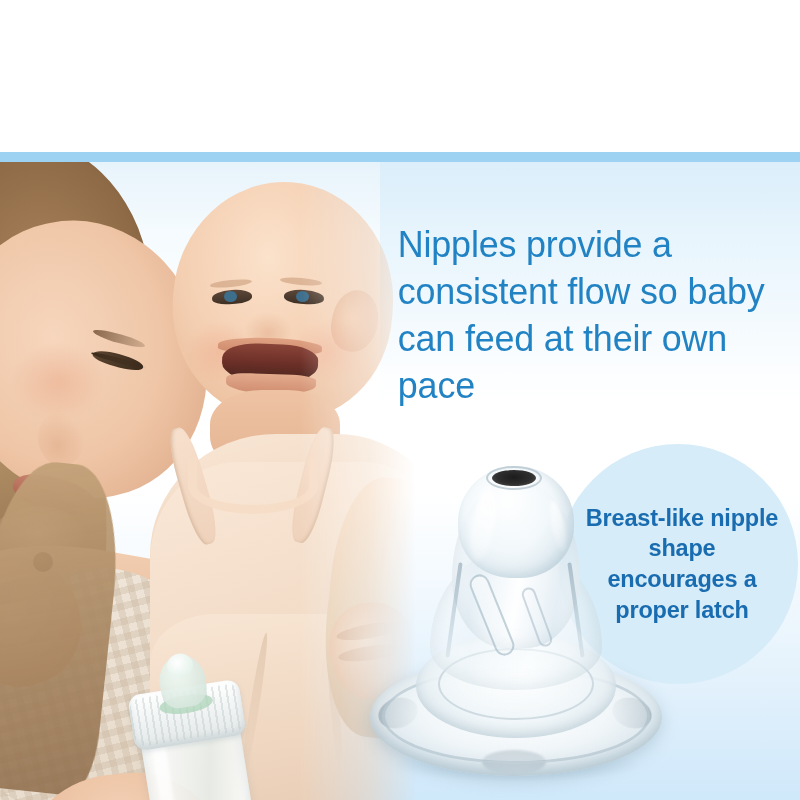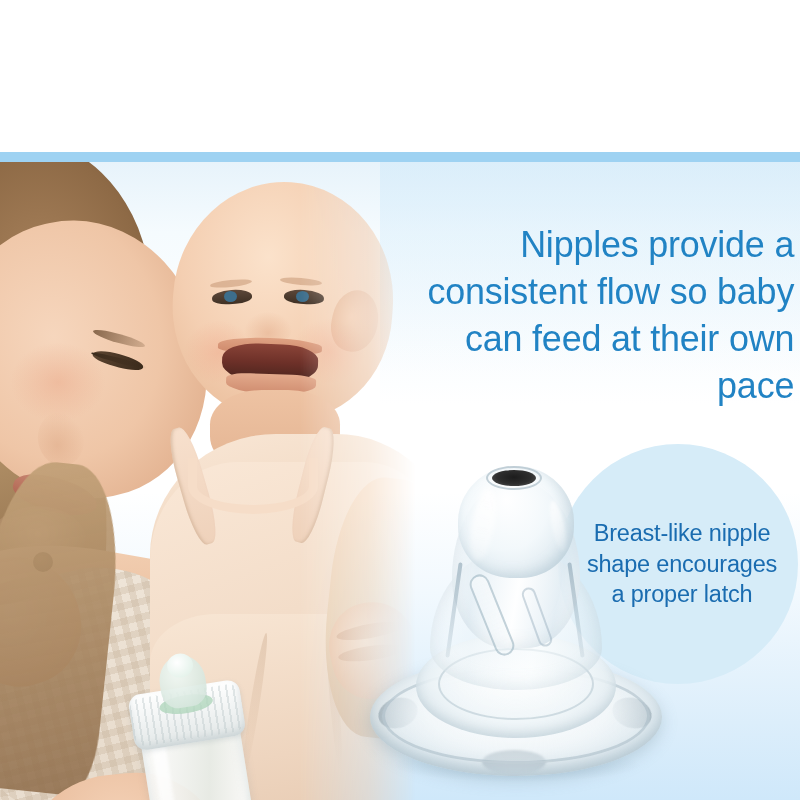--- a/index.html
+++ b/index.html
@@ -405,22 +405,22 @@
   }
   .bottle-hl{
     position:absolute; left:16px; top:78px; width:14px; height:190px;
     background:linear-gradient(180deg,rgba(255,255,255,.85),rgba(255,255,255,.25));
     border-radius:8px;
     filter:blur(1.5px);
   }
 
   
   .copy{
-    position:absolute; left:410px; top:222px; width:390px;
-    text-align:right;
+    position:absolute; left:392px; top:222px; width:390px;
+    text-align:left;
     z-index:30;
   }
   .copy p{
     color:#2183c4;
     font-size:37px;
     font-weight:300;
     line-height:1.27;
     letter-spacing:-0.2px;
     transform:scaleX(.97);
   }
@@ -429,21 +429,21 @@
   .badge{
     position:absolute; left:558px; top:444px; width:240px; height:240px;
     border-radius:50%;
     background:#d6ecf8;
     display:flex; align-items:center; justify-content:center;
     z-index:20;
   }
   .badge-text{
     color:#1a6cb0;
     font-size:23.5px;
-    font-weight:normal;
+    font-weight:bold;
     line-height:1.30;
     text-align:center;
     letter-spacing:-0.2px;
     padding:0 16px;
     margin-left:8px;
   }
 
   
   .product{
     position:absolute; left:366px; top:462px; width:300px; height:320px;

